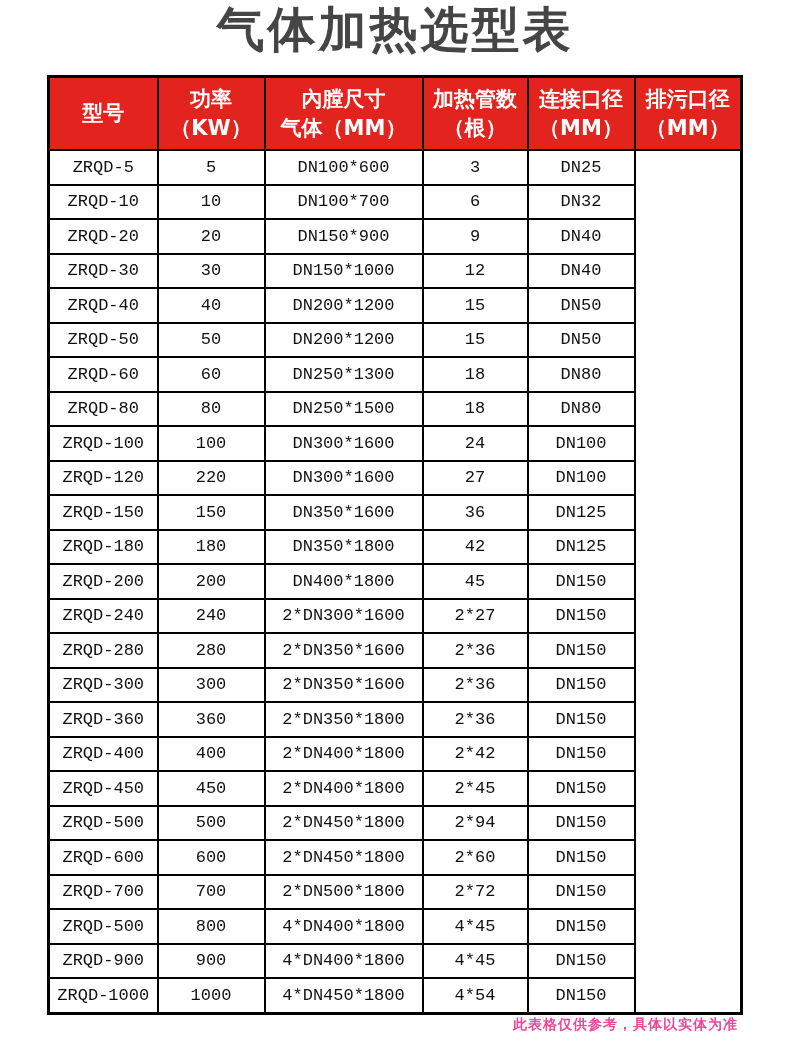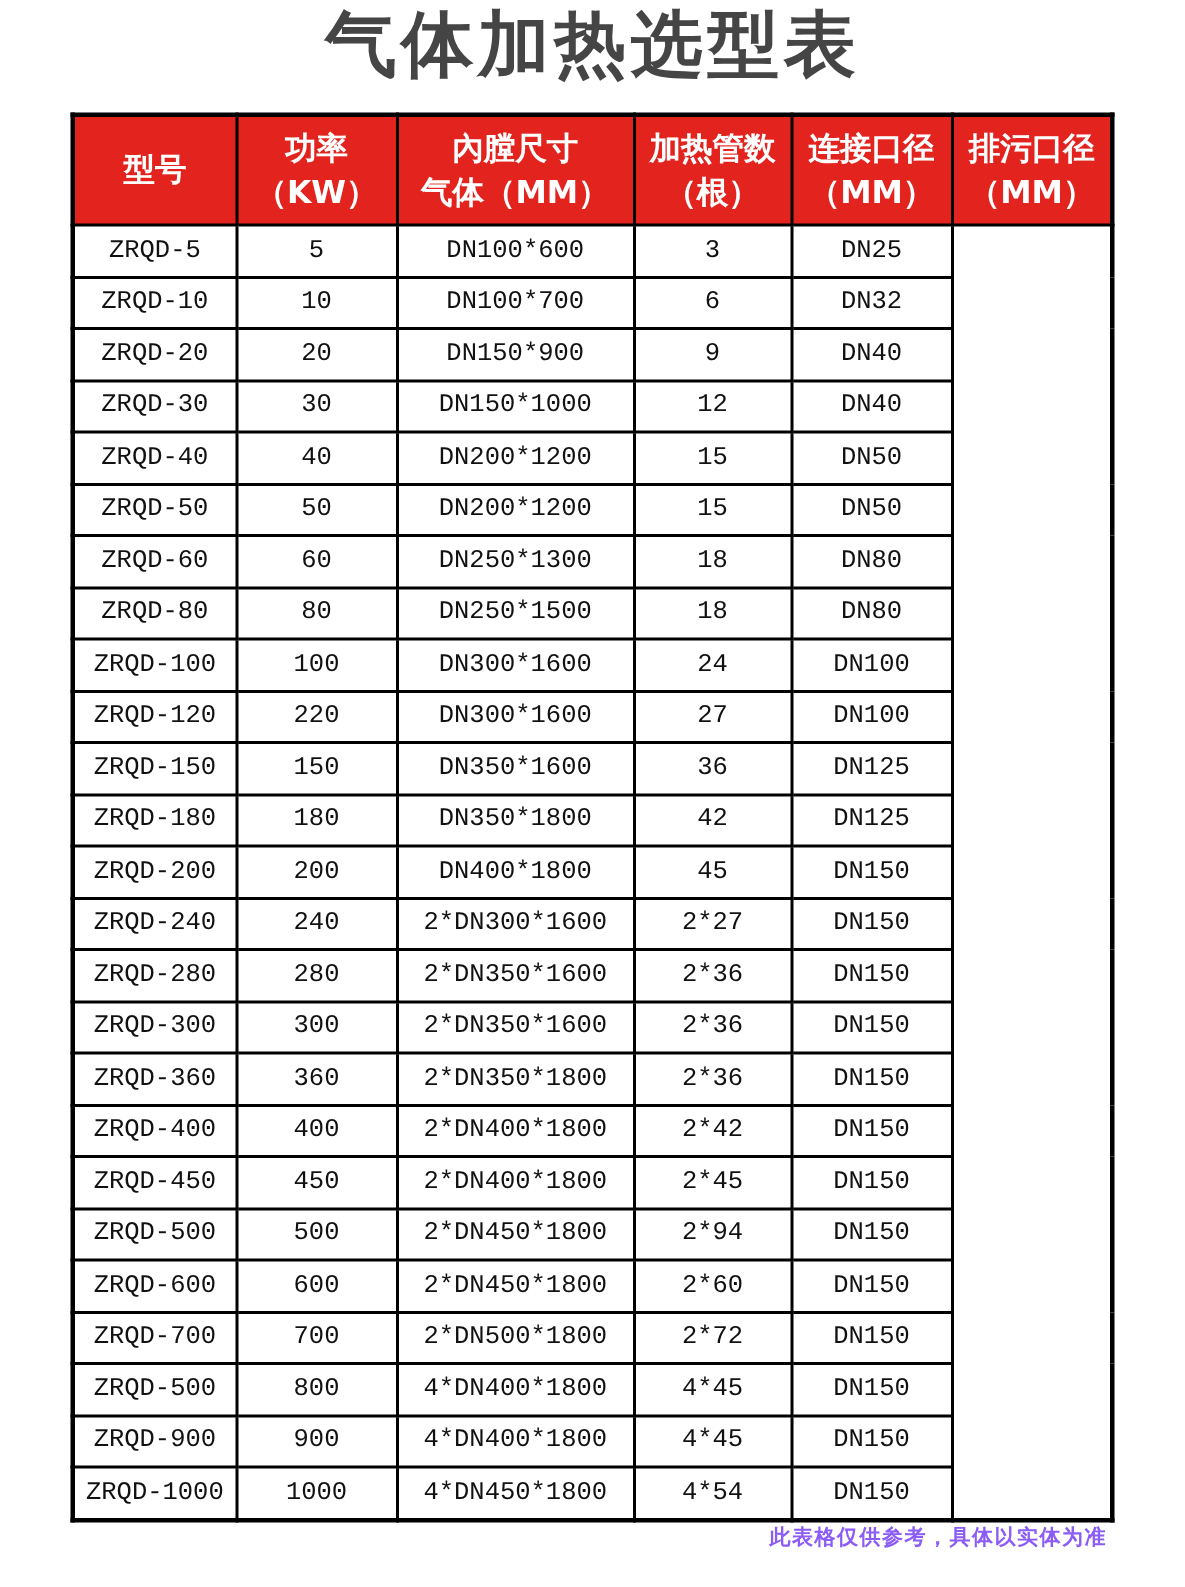--- a/index.html
+++ b/index.html
@@ -79,21 +79,21 @@
     height: 13px;
     background: var(--marker-green, #12a11b);
     clip-path: polygon(0 0, 100% 0, 85% 100%);
   }
   .footnote {
     position: absolute;
     top: 1016px;
     right: 52px;
     font-size: 14px;
     font-weight: bold;
-    color: #8b5cf6;
+    color: #ec4899;
     letter-spacing: 1px;
     white-space: nowrap;
   }
 </style>
 </head>
 <body>
 
 <div class="page-title">气体加热选型表</div>
 
 <table class="spec-table">

